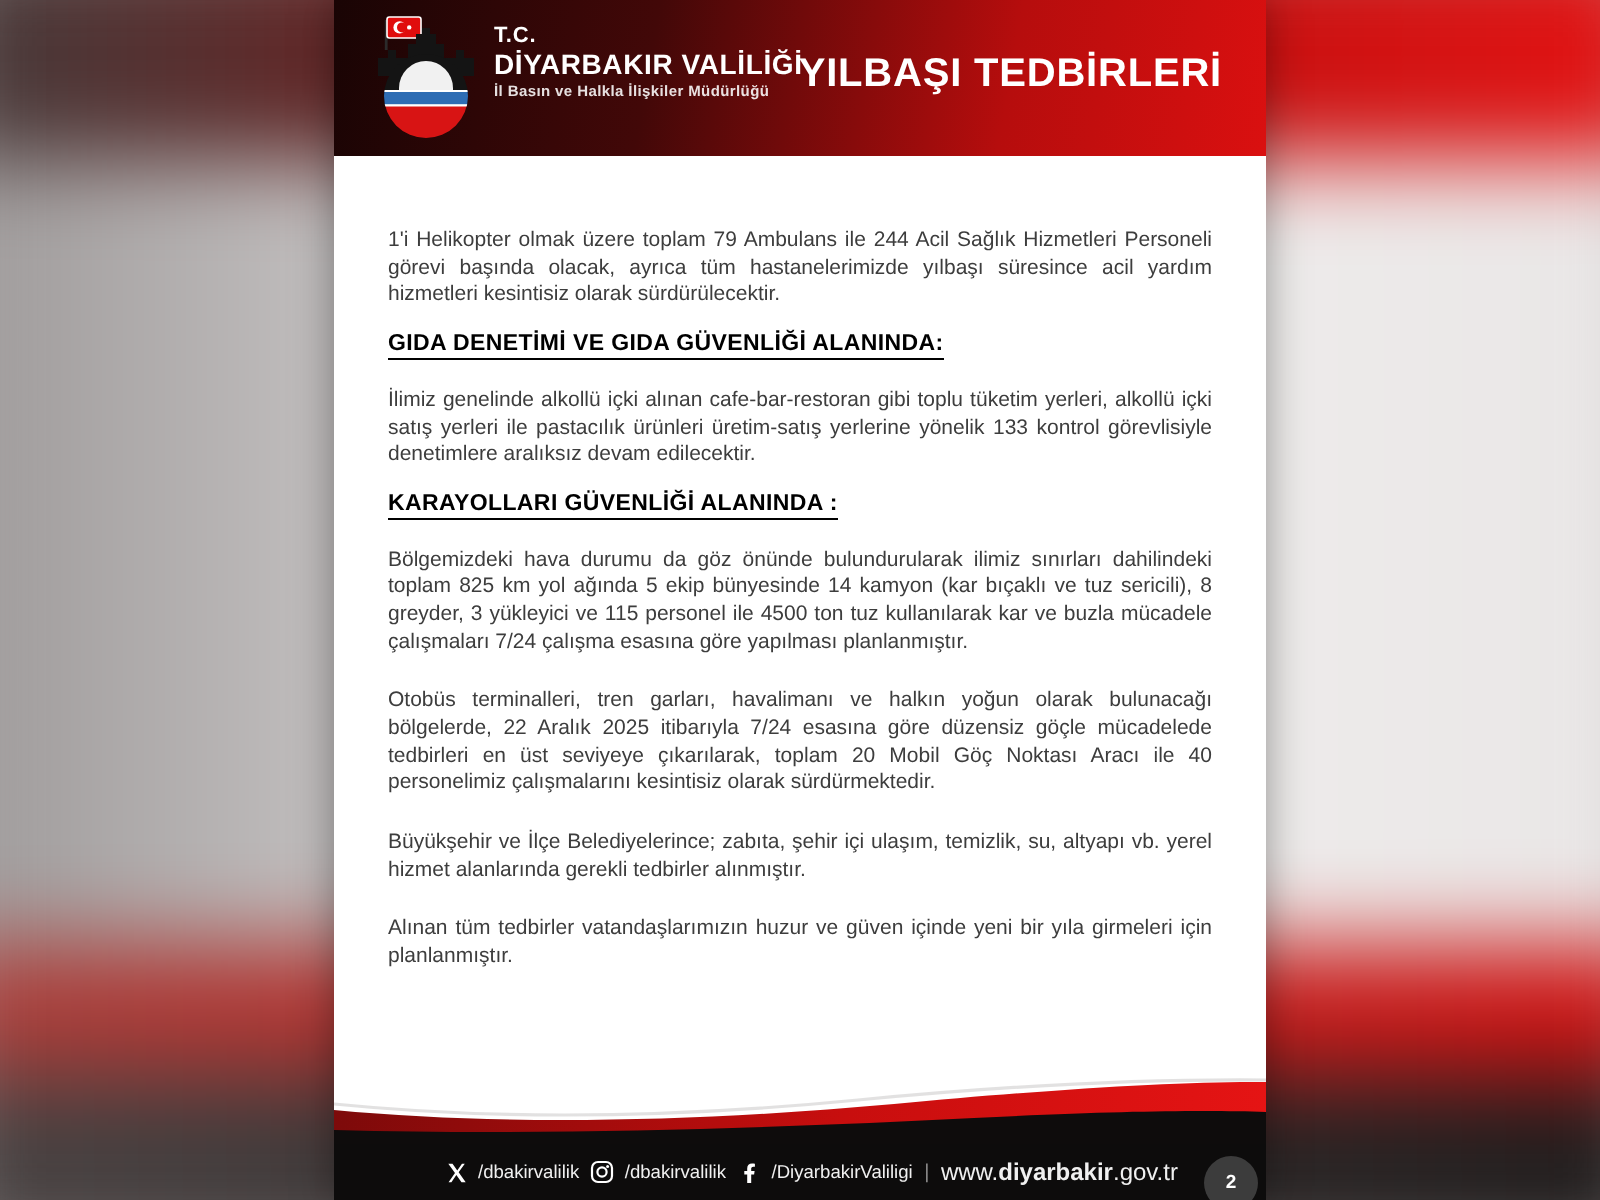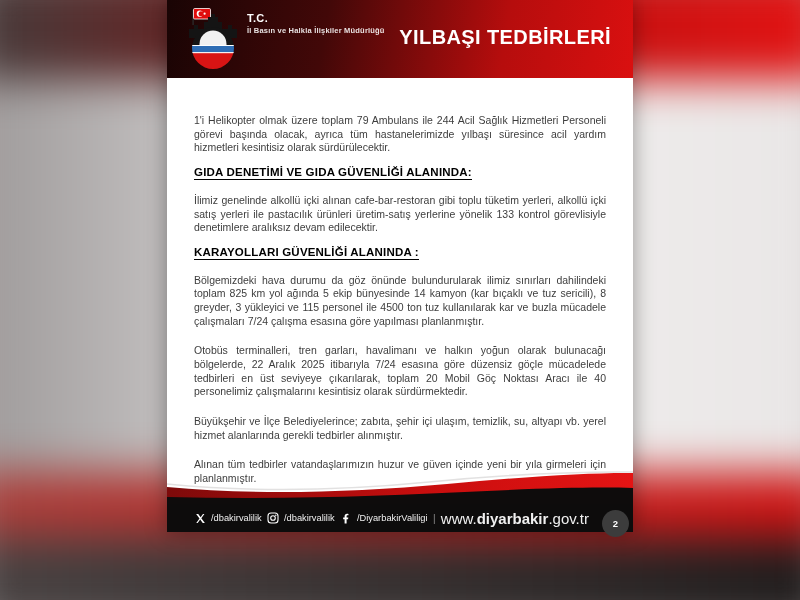--- a/index.html
+++ b/index.html
@@ -10,21 +10,21 @@
   }
   
   .bg{position:absolute;inset:-30px;filter:blur(22px);display:flex;flex-direction:column;}
   .bg-top{height:110px;background:linear-gradient(90deg,#453c3c 0%,#6e2020 32%,#c21111 70%,#e41414 100%);}
   .bg-mid{flex:1;background:linear-gradient(90deg,#9c9898 0%,#c9c6c6 28%,#efedec 68%,#e9e6e6 100%);}
   .bg-redwave{height:66px;background:linear-gradient(90deg,#a8403c 0%,#d01212 100%);}
   .bg-bot{height:92px;background:linear-gradient(90deg,#4a4343 0%,#201c1c 100%);}
 
   
   .sheet{
-    position:absolute;left:167px;top:0;width:466px;height:532px;
+    position:absolute;left:167px;top:0;width:466px;height:600px;
     background:#ffffff;box-shadow:0 0 20px rgba(0,0,0,.38);
   }
 
   
   .hdr{position:absolute;left:0;top:0;width:100%;height:78px;
     background:linear-gradient(100deg,#190404 0%,#420808 34%,#b60d0d 72%,#da1010 100%);}
   .emblem{position:absolute;left:16px;top:7px;width:60px;height:64px;}
   .org{position:absolute;left:80px;top:13px;color:#fff;line-height:1.08;}
   .org-tc{font-size:11px;font-weight:bold;letter-spacing:.4px;}
   .org-name{font-size:14px;font-weight:bold;letter-spacing:.3px;}
@@ -36,26 +36,26 @@
   .sec{margin-bottom:11px;}
   .sec-title{font-size:11.5px;font-weight:bold;color:#000;margin-bottom:6px;}
   .sec-title span{border-bottom:1.6px solid #000;padding-bottom:1px;letter-spacing:.2px;}
   .para{font-size:10.5px;color:#3d3d3d;line-height:1.3;text-align:justify;margin:16px 0 8px 0;}
 
   
   .waves{position:absolute;left:0;bottom:28px;width:466px;height:56px;display:block;}
 
   
   .ftr{position:absolute;left:0;bottom:0;width:100%;height:28px;background:#0d0c0c;
-    display:flex;align-items:center;box-sizing:border-box;padding:0 44px 0 28px;
+    display:flex;align-items:center;box-sizing:border-box;padding:0 44px 0 56px;
     justify-content:space-between;color:#eee;}
   .soc{display:flex;align-items:center;gap:5px;font-size:9.3px;color:#f0f0f0;}
   .soc svg{display:block;}
   .sep{color:#8a8a8a;font-size:10px;}
-  .site{font-size:15px;color:#f0f0f0;}
+  .site{font-size:12px;color:#f0f0f0;}
   .site b{font-weight:bold;}
   .badge{position:absolute;right:4px;bottom:-5px;width:27px;height:27px;border-radius:50%;
     background:#3c3c3c;color:#fff;font-size:9.5px;font-weight:bold;
     display:flex;align-items:center;justify-content:center;}
 </style>
 </head>
 <body>
 
 <div class="bg">
   <div class="bg-top"></div>
@@ -84,20 +84,21 @@
 
       <circle cx="30" cy="41" r="21" fill="#141414"></circle>
       <g clip-path="url(#shieldClip)">
         <path d="M30 23.5 a13.5 13.5 0 0 1 13.5 13.5 v1.5 h-27 v-1.5 a13.5 13.5 0 0 1 13.5-13.5" fill="#f1f1f1"></path>
         <rect x="7" y="38.5" width="46" height="7.2" fill="#2e6db4" stroke="#fff" stroke-width="1"></rect>
         <path d="M7 45.7 h46 v18 h-46 Z" fill="#d81414" stroke="#fff" stroke-width="1"></path>
       </g>
     </svg>
     <div class="org">
       <div class="org-tc">T.C.</div>
+      <div class="org-name">DİYARBAKIR VALİLİĞİ</div>
       <div class="org-sub">İl Basın ve Halkla İlişkiler Müdürlüğü</div>
     </div>
     <div class="doc-title">YILBAŞI TEDBİRLERİ</div>
   </div>
 
   <div class="content">
 
     <div class="sec">
       <p class="para">1'i Helikopter olmak üzere toplam 79 Ambulans ile 244 Acil Sağlık Hizmetleri Personeli görevi başında olacak, ayrıca tüm hastanelerimizde yılbaşı süresince acil yardım hizmetleri kesintisiz olarak sürdürülecektir.</p>
     </div>

